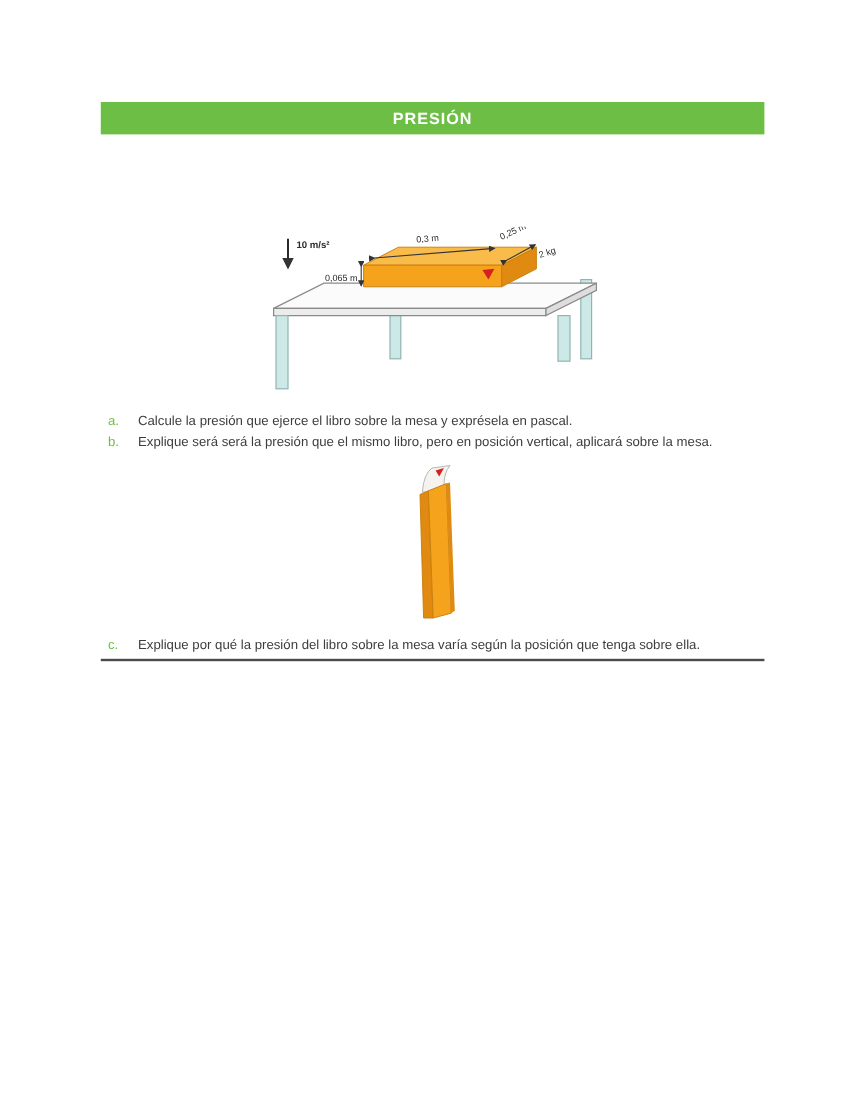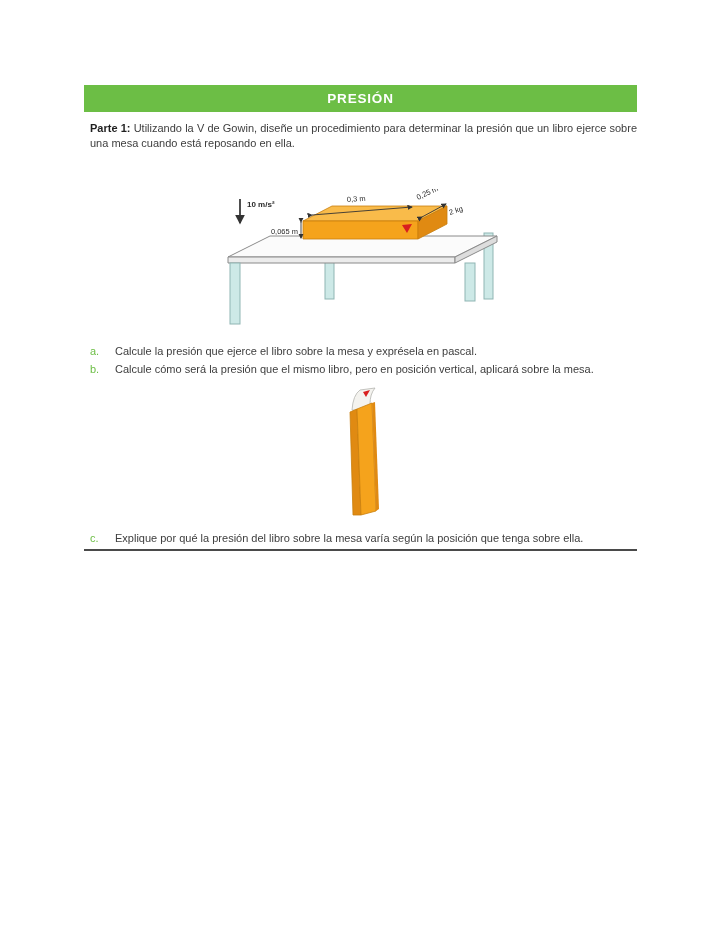--- a/index.html
+++ b/index.html
@@ -38,21 +38,20 @@
   }
   svg text { font-family:"Liberation Sans", sans-serif; fill:#2b2b2b; }
 </style>
 </head>
 <body>
 
 <div class="page">
 
   <div class="header">PRESIÓN</div>
 
-  <p class="para p1"><b>Parte 1:</b> <span>Utilizando la V de Gowin, diseñe un procedimiento para determinar la presión que un libro ejerce sobre una mesa cuando está reposando en ella.</span></p>
 
 
   <svg class="fig1" width="290" height="148" viewBox="0 0 290 148">
     <defs>
       <marker id="ah" markerWidth="7" markerHeight="7" refX="5" refY="3" orient="auto">
         <path d="M0,0 L6,3 L0,6 z" fill="#333"></path>
       </marker>
     </defs>
 
     <g>
@@ -102,21 +101,21 @@
     </g>
   </svg>
 
   <div class="qrow qa">
     <span class="qletter">a.</span>
     <span class="qtext">Calcule la presión que ejerce el libro sobre la mesa y exprésela en pascal.</span>
   </div>
 
   <div class="qrow qb">
     <span class="qletter">b.</span>
-    <span class="qtext">Calcule cómo será la presión que el mismo libro, pero en posición vertical, aplicará sobre la mesa.</span>
+    <span class="qtext">Explique será será la presión que el mismo libro, pero en posición vertical, aplicará sobre la mesa.</span>
   </div>
 
   <svg class="fig2" width="60" height="134" viewBox="0 0 60 134">
     <g>
 
       <path d="M16,24 Q17,9 24,4 L39,2 Q34,8 34,18 L33,24 Z" fill="#F4F3EF" stroke="#B5B5B0" stroke-width="0.8"></path>
 
       <polygon points="27,6 34,4 30,11" fill="#D81F1F"></polygon>
 
       <polygon points="14,26 21,23 25,129 17,129" fill="#E08A12" stroke="#C97F0E" stroke-width="0.8"></polygon>

